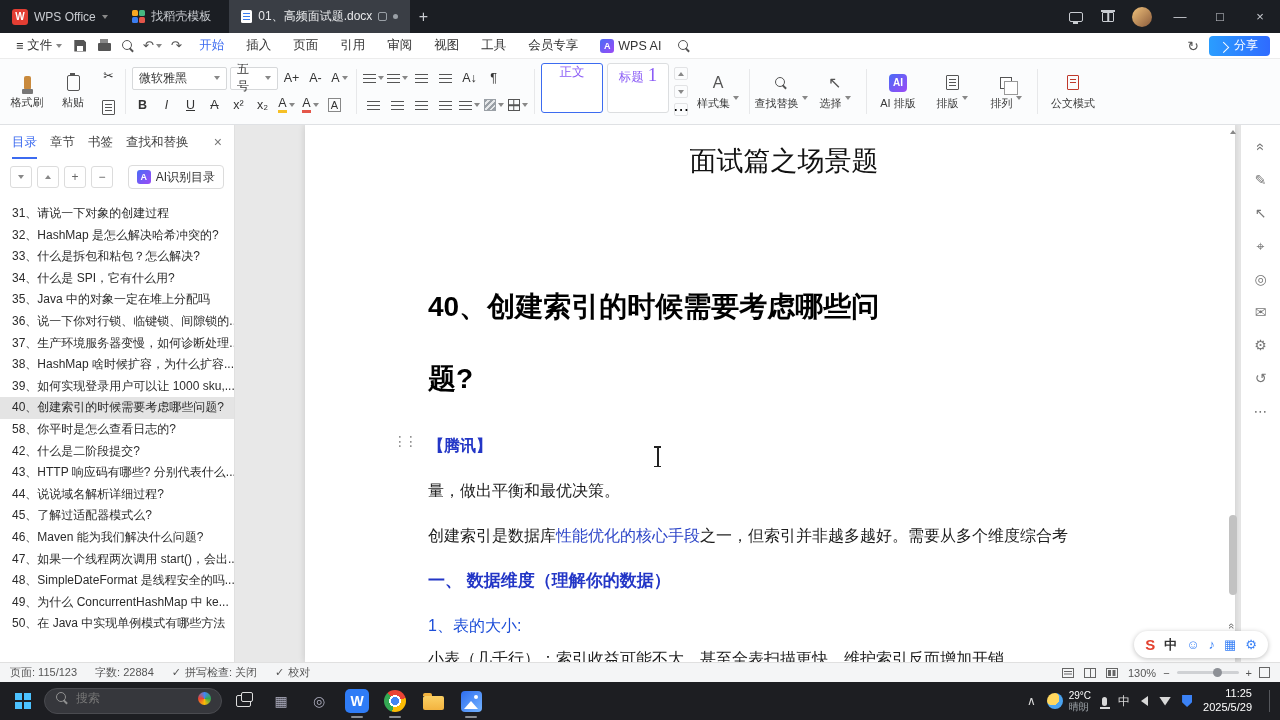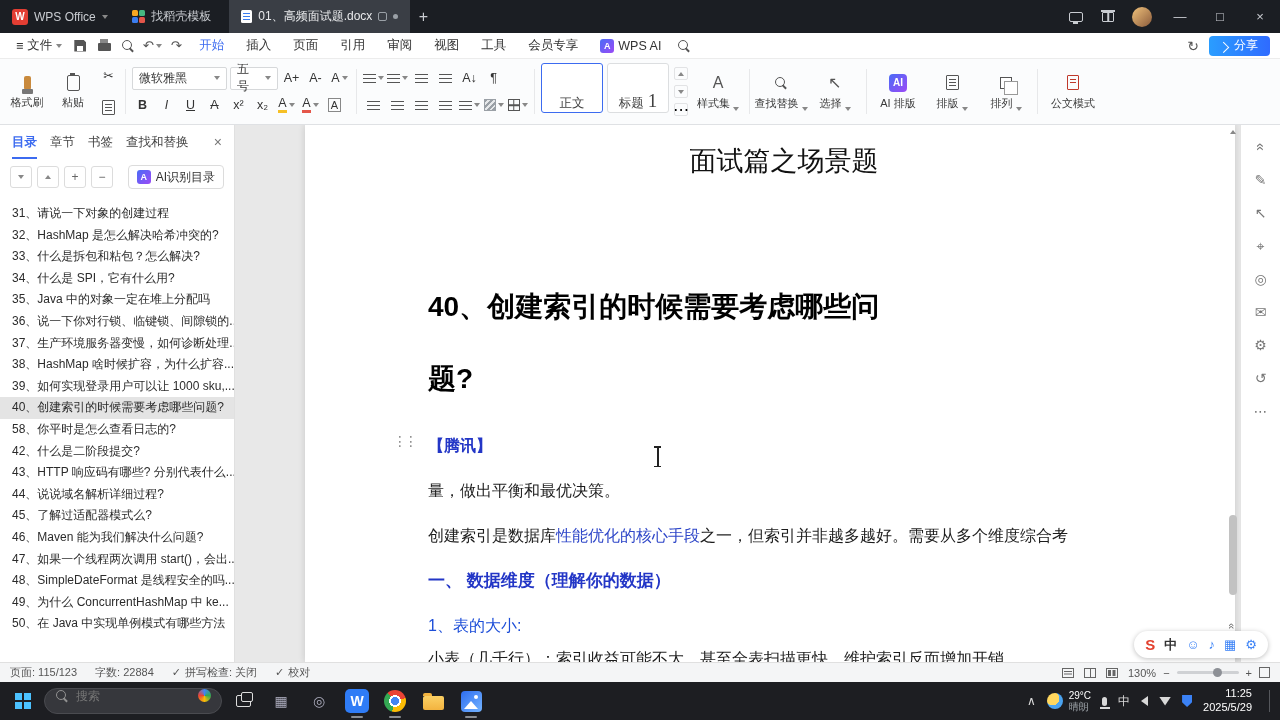--- a/index.html
+++ b/index.html
@@ -67,42 +67,42 @@
 .clip::before{content:"";position:absolute;left:2.5px;top:-3px;width:5px;height:3px;background:#555}
 .rcol{display:flex;flex-direction:column;justify-content:space-between;padding:2px 0}
 .rrow{display:flex;align-items:center;gap:3px;height:26px}
 .sel{border:1px solid #d6d8da;background:#fff;height:23px;display:flex;align-items:center;justify-content:space-between;gap:6px;padding:0 6px;font-size:12px;border-radius:2px;color:#333;cursor:pointer}
 .ib{min-width:21px;height:21px;display:inline-flex;align-items:center;justify-content:center;gap:2px;border-radius:3px;color:#333;font-size:12.5px;cursor:pointer}
 .ib b{font-weight:bold}.ib i{font-style:italic}.ib u{text-decoration:underline}
 .a-strike{text-decoration:line-through}
 .a-hl{border-bottom:3px solid #f6c026;line-height:1}
 .a-col{border-bottom:3px solid #e4564a;line-height:1}
 .a-box{border:1px solid #888;padding:0 2px;font-size:11px}
-.stylebox{width:62px;height:50px;background:#fff;border:1px solid #dcdee0;border-radius:3px;display:flex;flex-direction:column;align-items:center;justify-content:flex-end;font-size:12.5px;color:#404040;cursor:pointer;gap:1px}
+.stylebox{width:62px;height:50px;background:#fff;border:1px solid #dcdee0;border-radius:3px;display:flex;flex-direction:column;align-items:center;justify-content:flex-start;font-size:12.5px;color:#8b5cf6;cursor:pointer;gap:1px}
 .stylebox.active{border:1.5px solid #3c6bf0}
 .stylebox .h1row{display:flex;align-items:baseline;gap:4px}
 .stylebox .h1row .num{font-size:19px;font-family:"Liberation Serif","DejaVu Serif",serif}
 .stylearrows{display:flex;flex-direction:column;justify-content:space-between;padding:4px 1px}
 .stylearrows span{width:14px;height:13px;display:flex;align-items:center;justify-content:center;border:1px solid #e2e3e5;border-radius:2px;cursor:pointer}
 .ribbtn{width:50px;display:flex;flex-direction:column;align-items:center;justify-content:center;gap:3px;font-size:11px;color:#3a3a3a;cursor:pointer;white-space:nowrap}
-.ribbtn .lbl{display:flex;align-items:flex-end;gap:3px}
+.ribbtn .lbl{display:flex;align-items:flex-start;gap:3px}
 .aibadge{width:18px;height:18px;border-radius:4px;background:linear-gradient(135deg,#4a6cf6,#9b4af6);color:#fff;font-size:10px;font-weight:bold;display:flex;align-items:center;justify-content:center}
 .doclines{display:inline-block;width:13px;height:15px;border:1.5px solid #555;border-radius:1px;position:relative}
 .doclines::before{content:"";position:absolute;left:2px;top:3px;width:7px;height:1.3px;background:#555;box-shadow:0 3px 0 #555,0 6px 0 #555}
 .layers{display:inline-block;width:12px;height:12px;border:1.5px solid #555;position:relative;background:#fff}
 .layers::before{content:"";position:absolute;left:3px;top:3px;width:12px;height:12px;border:1.5px solid #999;background:#fff}
 .reddoc{display:inline-block;width:12px;height:15px;border:1.5px solid #c0392b;border-radius:1px;position:relative}
 .reddoc::before{content:"";position:absolute;left:2px;top:3px;width:6px;height:1.3px;background:#c0392b;box-shadow:0 3px 0 #c0392b}
 
 .main{flex:1;display:flex;min-height:0}
 
 .sidebar{width:235px;background:#fff;border-right:1px solid #e0e0e0;display:flex;flex-direction:column;flex-shrink:0}
 .sb-tabs{height:34px;display:flex;align-items:center;padding:0 12px;gap:13px;font-size:12.5px;color:#444}
 .sb-tab{cursor:pointer;position:relative;white-space:nowrap}
-.sb-tab.active{color:#3c6bf0;font-weight:bold}
+.sb-tab.active{color:#3c6bf0;font-weight:normal}
 .sb-tab.active::after{content:"";position:absolute;left:0;right:0;bottom:-8px;height:2px;background:#3c6bf0}
 .sb-close{margin-left:auto;color:#777;font-size:14px;cursor:pointer}
 .sb-controls{height:36px;display:flex;align-items:center;padding:0 10px;gap:5px}
 .sq{width:22px;height:22px;border:1px solid #dcdcdc;border-radius:3px;display:flex;align-items:center;justify-content:center;color:#666;font-size:12px;cursor:pointer}
 .ai-btn{margin-left:auto;height:24px;border:1px solid #dcdcdc;border-radius:4px;display:flex;align-items:center;gap:5px;padding:0 8px;font-size:12px;color:#333;cursor:pointer;background:#fff}
 .toc{flex:1;overflow:hidden;padding-top:8px}
 .toc-item{height:21.6px;line-height:21.6px;padding:0 12px;font-size:12px;color:#2b2b2b;white-space:nowrap;overflow:hidden;cursor:pointer}
 .toc-item.selected{background:#e4e4e4}
 
 .docarea{flex:1;position:relative;background:#e8e8e8;min-width:0;overflow:hidden}
@@ -144,21 +144,21 @@
 .vw.l3::before{content:"";position:absolute;left:1.5px;top:1.5px;width:3px;height:6px;background:#666;box-shadow:4.5px 0 0 #666}
 .zoomctl{display:flex;align-items:center;gap:7px}
 .ztrack{position:relative;width:62px;height:3px;background:#cfd1d4;border-radius:2px;cursor:pointer}
 .zthumb{position:absolute;left:36px;top:-3.5px;width:9px;height:9px;border-radius:50%;background:#8d9096}
 .fit{display:inline-block;width:11px;height:11px;border:1.5px solid #666;cursor:pointer}
 
 .taskbar{height:38px;background:#1d1e22;display:flex;align-items:center;padding:0 6px;color:#ddd;flex-shrink:0;gap:4px}
 .tkbtn{width:34px;height:34px;border-radius:5px;display:flex;align-items:center;justify-content:center;cursor:pointer;position:relative;flex-shrink:0}
 .winlogo{display:grid;grid-template-columns:7px 7px;grid-gap:1.5px}
 .winlogo i{width:7px;height:7px;background:#4cc2ff;display:block}
-.search-pill{width:178px;height:26px;background:#36373c;border:1px solid #4a4b50;border-radius:13px;display:flex;align-items:flex-start;padding:0 10px;gap:7px;flex-shrink:0}
+.search-pill{width:178px;height:26px;background:#36373c;border:1px solid #4a4b50;border-radius:13px;display:flex;align-items:flex-end;padding:8px 10px;gap:7px;flex-shrink:0}
 .search-pill input{flex:1;background:transparent;border:none;outline:none;color:#c9c9c9;font-size:12px;min-width:0}
 .spill-cam{width:13px;height:13px;border-radius:50%;background:conic-gradient(#4285f4,#34a853,#fbbc05,#ea4335,#4285f4)}
 .tview{display:inline-block;width:15px;height:12px;border:1.5px solid #ddd;border-radius:2px;position:relative}
 .tview::after{content:"";position:absolute;left:4px;top:-4px;width:10px;height:8px;border:1.5px solid #ddd;border-radius:2px;background:#1d1e22}
 .appglyph{color:#aab;font-size:14px}
 .wpsw{width:24px;height:24px;border-radius:5px;background:#2f7cf6;color:#fff;font-weight:bold;font-size:14px;display:flex;align-items:center;justify-content:center}
 .chrome{width:22px;height:22px;border-radius:50%;background:radial-gradient(circle at center,#4285f4 0 27%,#fff 27% 37%,transparent 37%),conic-gradient(from -45deg,#ea4335 0 120deg,#fbbc05 120deg 240deg,#34a853 240deg 360deg)}
 .folder{display:inline-block;width:21px;height:14px;background:linear-gradient(#fbd064,#f3b33f);border-radius:2px;position:relative;margin-top:4px}
 .folder::before{content:"";position:absolute;top:-3px;left:0;width:9px;height:3px;background:#f3b33f;border-radius:2px 2px 0 0}
 .photos{width:21px;height:21px;border-radius:4px;background:linear-gradient(135deg,#2e6df0,#74b4ff);position:relative;overflow:hidden}

